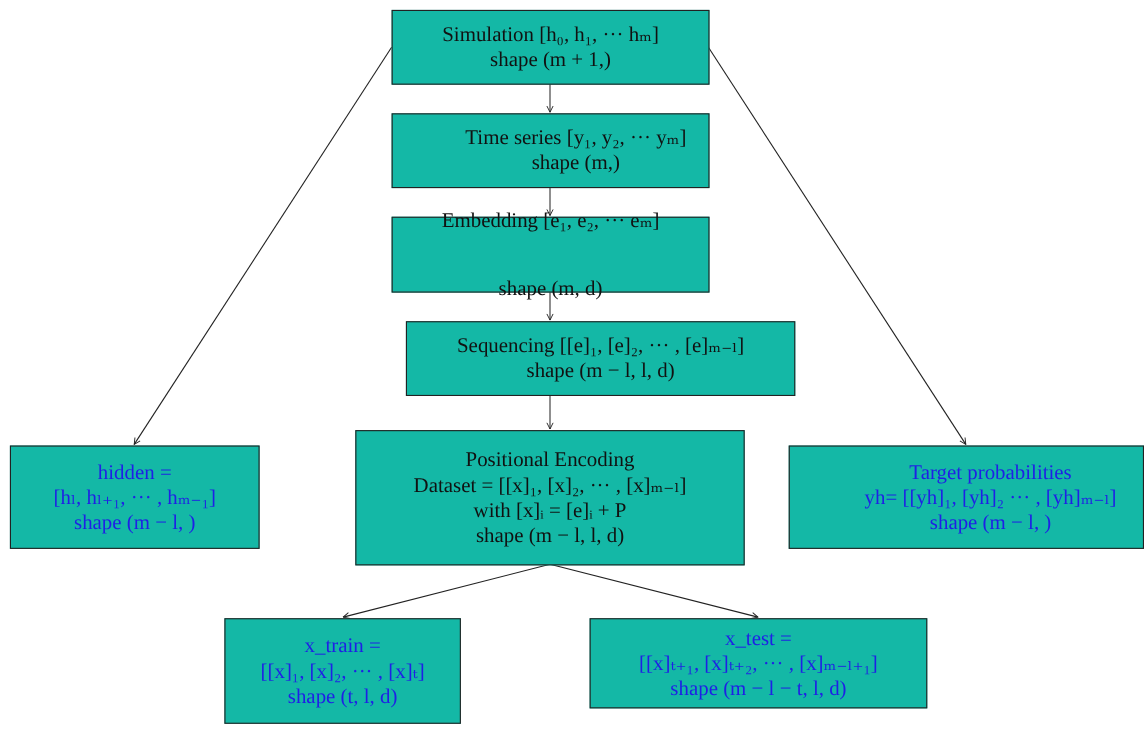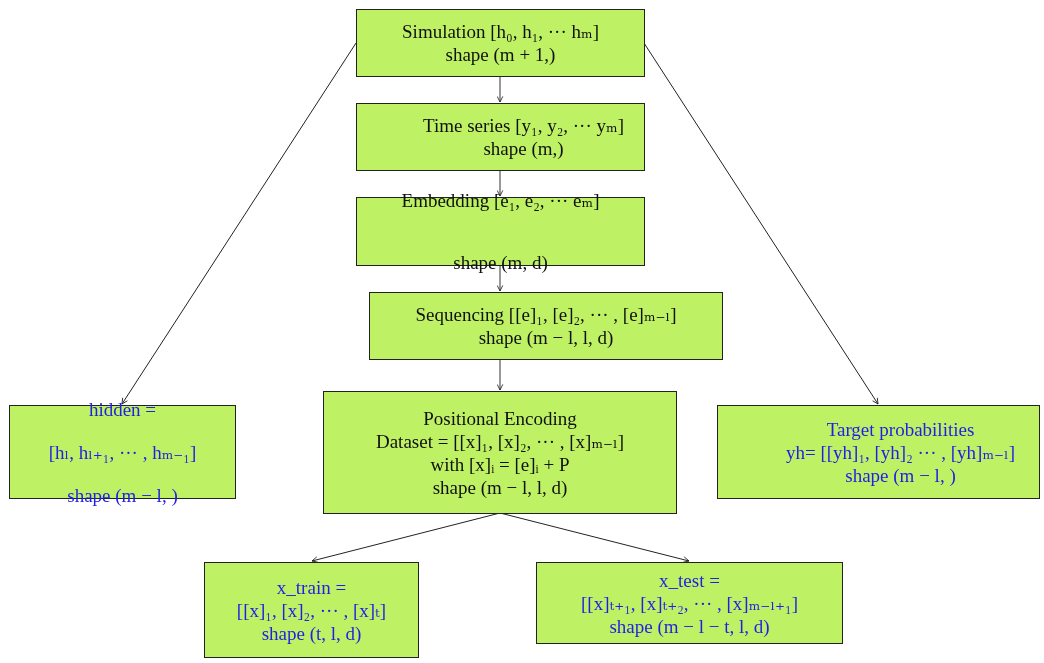--- a/index.html
+++ b/index.html
@@ -1,20 +1,20 @@
 <!DOCTYPE html>
 <html><head>
 <meta charset="utf-8">
 <style>
   html, body { margin: 0; padding: 0; background: #ffffff; }
   body { width: 1044px; height: 663px; position: relative; overflow: hidden;
          font-family: "DejaVu Serif", "Liberation Serif", serif; }
   svg.edges { position: absolute; left: 0; top: 0; width: 1044px; height: 663px; }
   .node { position: absolute; box-sizing: border-box; border: 1.2px solid #222;
-          background: #bef264; display: flex; flex-direction: column;
+          background: #14b8a6; display: flex; flex-direction: column;
           justify-content: center; align-items: center; text-align: center;
           font-family: "Liberation Serif", "DejaVu Serif", serif; font-size: 19px;
           line-height: 23px; color: #111; }
   .node.blue { color: #1f1fe6; }
   .line { white-space: nowrap; }
 </style>
 </head>
 <body>
 
 <svg class="edges" xmlns="http://www.w3.org/2000/svg">
@@ -53,21 +53,21 @@
   <div class="line">shape (m − l, l, d)</div>
 </div>
 
 <div class="node" style="left:323px;top:391px;width:354px;height:123px;">
   <div class="line">Positional Encoding</div>
   <div class="line">Dataset = [[x]₁, [x]₂, ··· , [x]ₘ₋ₗ]</div>
   <div class="line">with [x]ᵢ = [e]ᵢ + P</div>
   <div class="line">shape (m − l, l, d)</div>
 </div>
 
-<div class="node blue" style="left:9px;top:405px;width:227px;height:94px;gap:20px;">
+<div class="node blue" style="left:9px;top:405px;width:227px;height:94px;">
   <div class="line">hidden =</div>
   <div class="line">[hₗ, hₗ₊₁, ··· , hₘ₋₁]</div>
   <div class="line">shape (m − l, )</div>
 </div>
 
 <div class="node blue" style="left:717px;top:405px;width:323px;height:94px;padding-left:44px;">
   <div class="line">Target probabilities</div>
   <div class="line">yh= [[yh]₁, [yh]₂ ··· , [yh]ₘ₋ₗ]</div>
   <div class="line">shape (m − l, )</div>
 </div>

